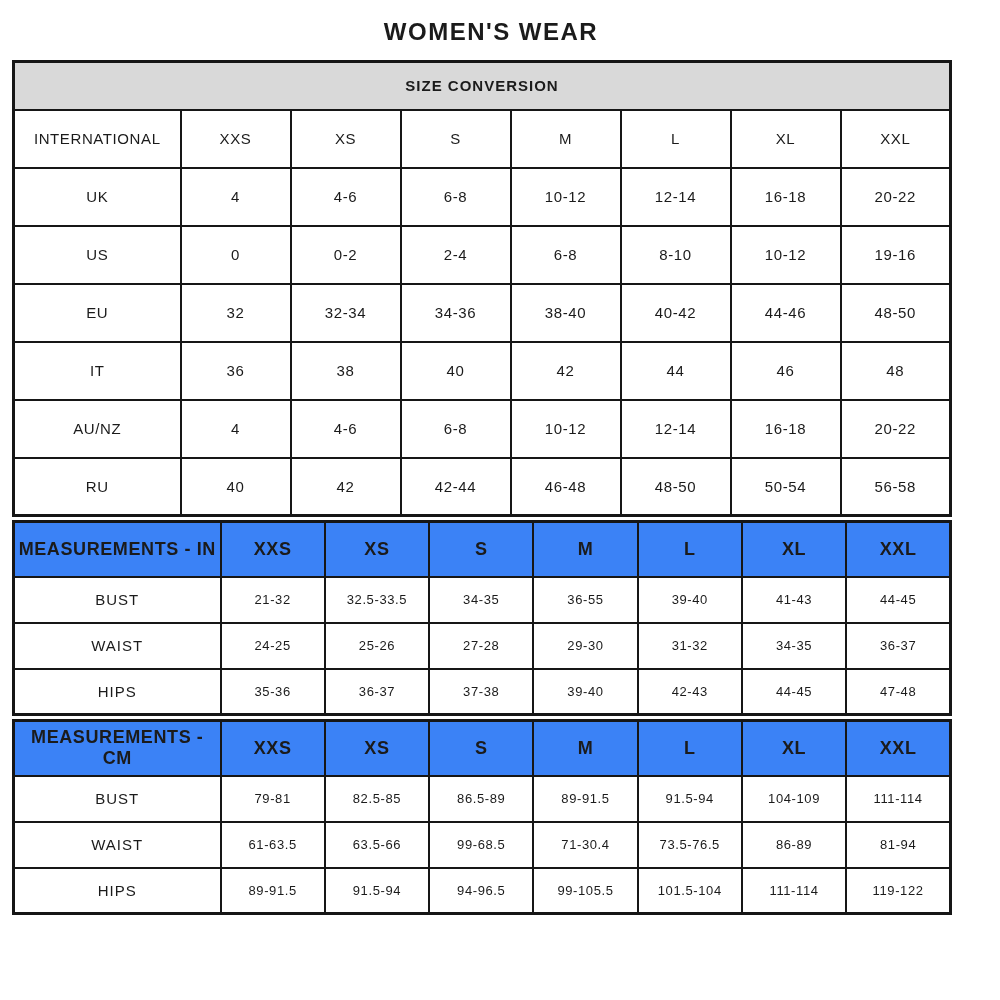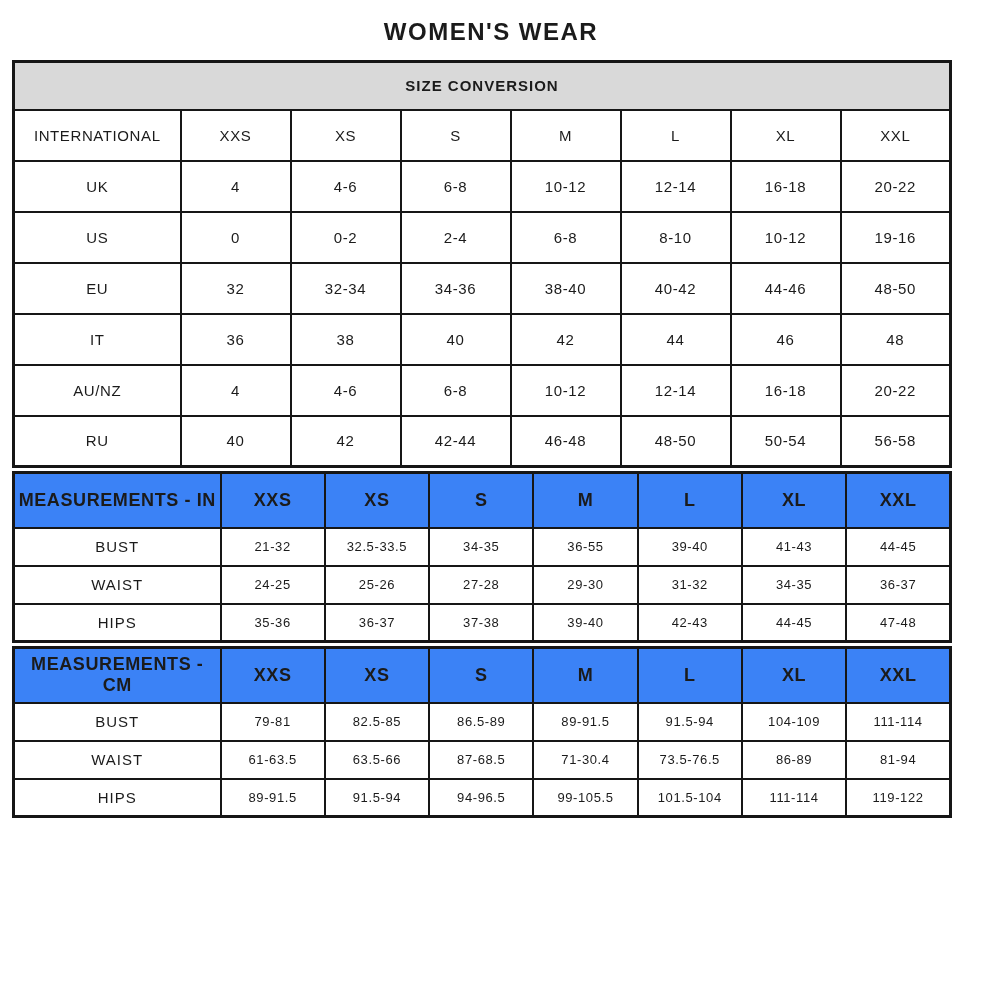--- a/index.html
+++ b/index.html
@@ -41,34 +41,34 @@
   
   .conversion .banner-cell {
     height: 48px;
     background: #d9d9d9;
     font-size: 15px;
     font-weight: 700;
     letter-spacing: 1px;
   }
   .conversion th.colhead,
   .conversion td {
-    height: 51px;
+    height: 58px;
     font-size: 15px;
     font-weight: 400;
   }
 
   
   .measure th {
     height: 55px;
     background: #3b82f6;
     font-size: 18px;
     font-weight: 700;
   }
   .measure td {
-    height: 38px;
+    height: 46px;
     font-size: 13px;
     font-weight: 400;
   }
   .measure td.rowlabel {
     font-size: 15px;
     letter-spacing: 1px;
   }
 </style>
 </head>
 <body>
@@ -255,21 +255,21 @@
         <td>86.5-89</td>
         <td>89-91.5</td>
         <td>91.5-94</td>
         <td>104-109</td>
         <td>111-114</td>
       </tr>
       <tr>
         <td class="rowlabel">WAIST</td>
         <td>61-63.5</td>
         <td>63.5-66</td>
-        <td>87-68.5</td>
+        <td>99-68.5</td>
         <td>71-30.4</td>
         <td>73.5-76.5</td>
         <td>86-89</td>
         <td>81-94</td>
       </tr>
       <tr>
         <td class="rowlabel">HIPS</td>
         <td>89-91.5</td>
         <td>91.5-94</td>
         <td>94-96.5</td>

